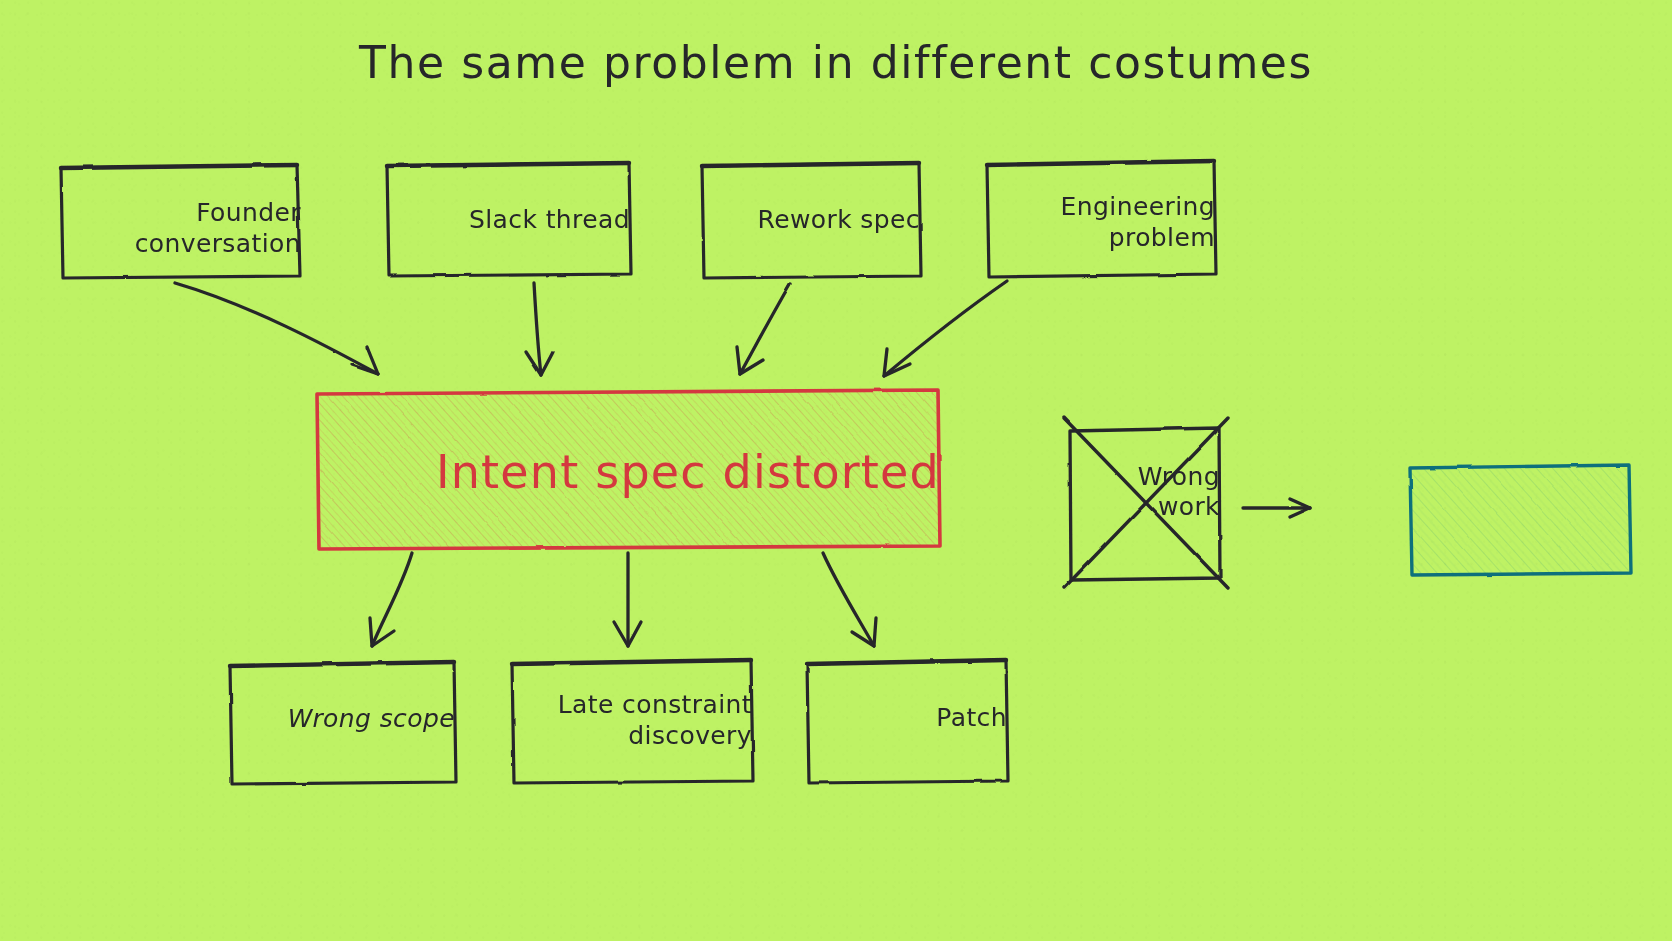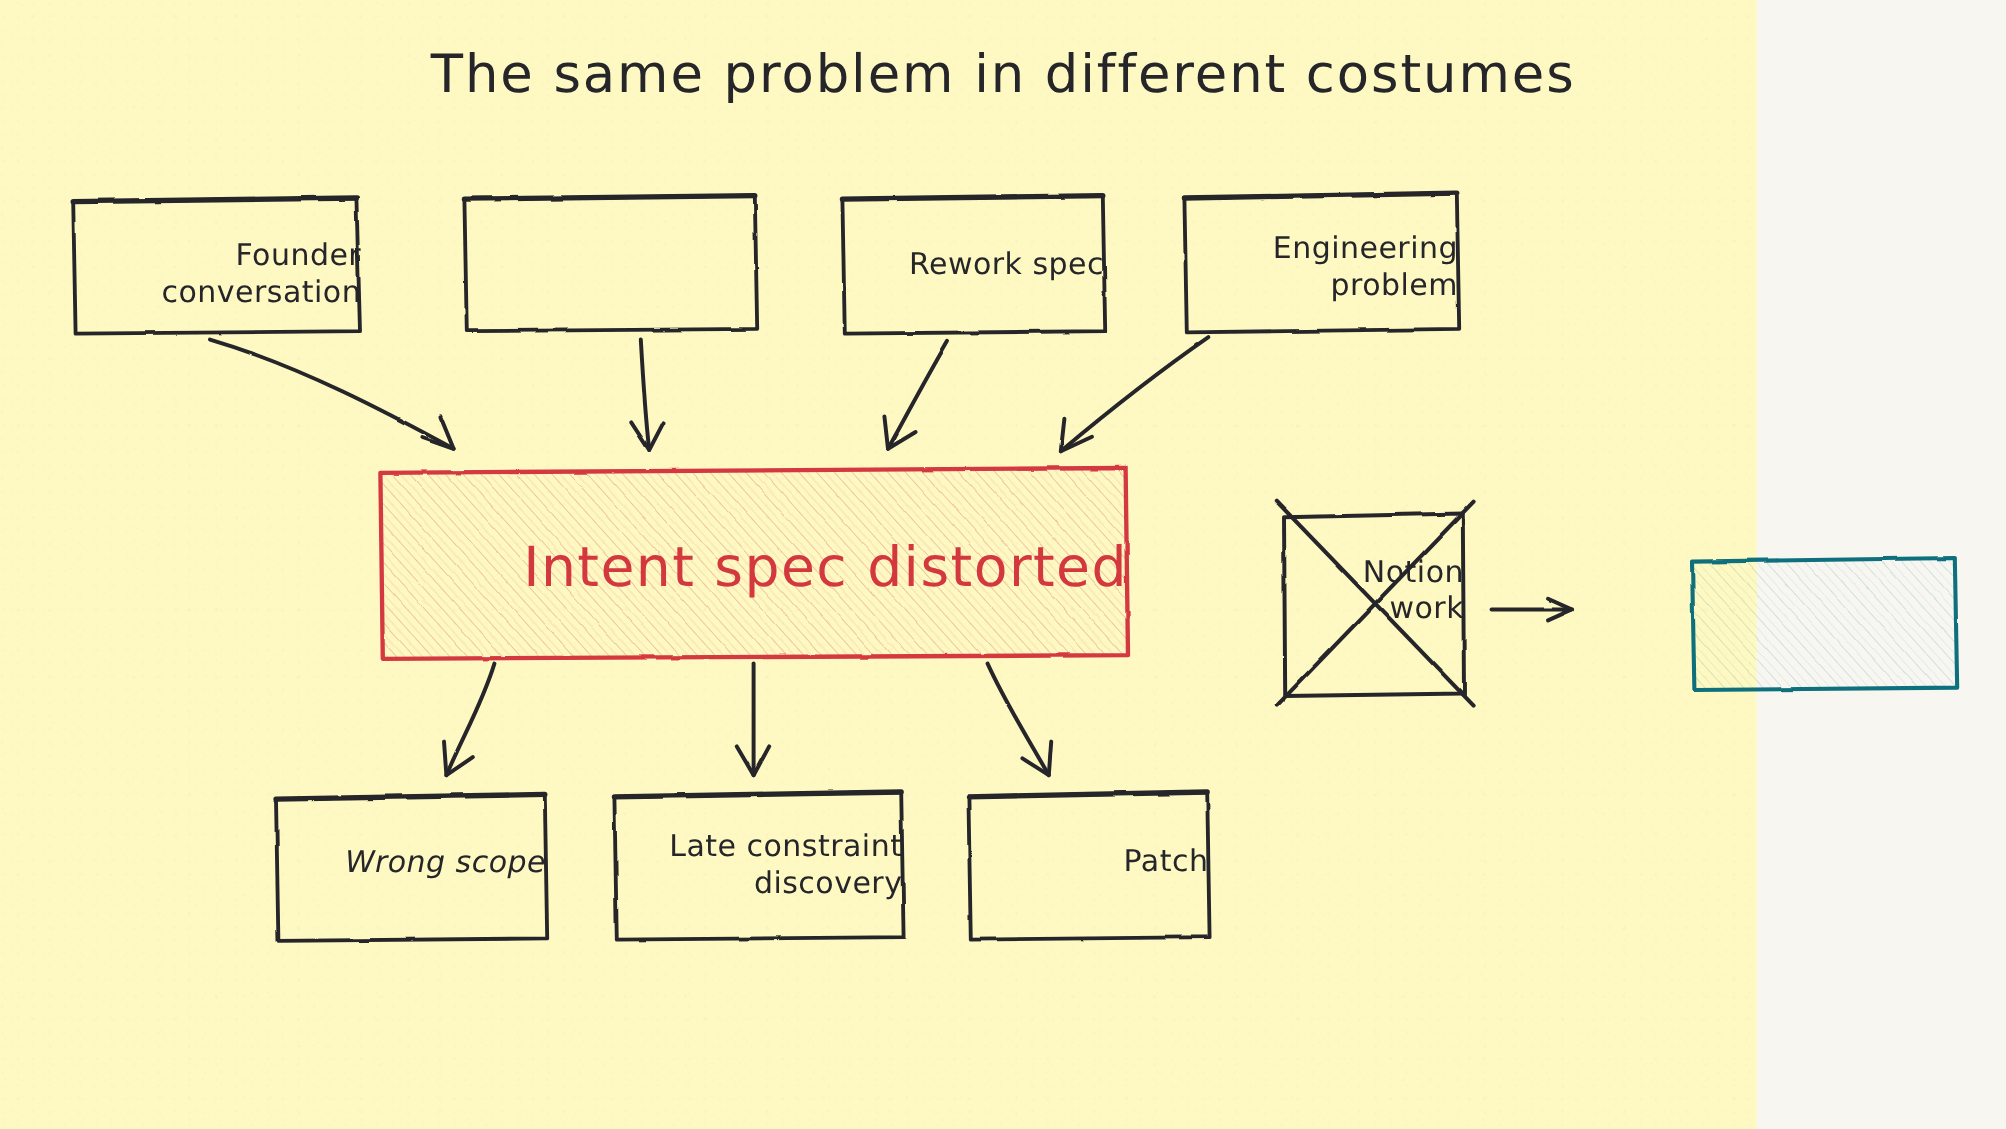--- a/index.html
+++ b/index.html
@@ -8,23 +8,23 @@
     background: #f7f6f1;
   }
   body {
     width: 1672px;
     height: 941px;
     overflow: hidden;
     font-family: "DejaVu Sans", sans-serif;
   }
   #canvas {
     position: relative;
-    width: 1464px;
+    width: 1672px;
     height: 941px;
-    background-color: #fef9c3;
+    background-color: #bef264;
   }
   
   #paper-grain {
     position: absolute;
     inset: 0;
     pointer-events: none;
     opacity: .55;
     background-image:
       radial-gradient(circle at 17% 23%, rgba(0,0,0,.022) 0 1px, transparent 1.6px),
       radial-gradient(circle at 61% 71%, rgba(0,0,0,.018) 0 1px, transparent 1.6px),
@@ -189,28 +189,29 @@
         <path d="M1243,508 L1310,508"></path>
         <path d="M1310,508 L1290,499 M1310,508 L1290,517"></path>
       </g>
     </g>
   </svg>
 
   <div id="title" class="hand-text">The same problem in different costumes</div>
 
   <div class="hand-text box-label" style="left:61px; top:198px; width:240px;">Founder
 conversation</div>
+  <div class="hand-text box-label" style="left:385px; top:205px; width:245px;">Slack thread</div>
   <div class="hand-text box-label" style="left:700px; top:205px; width:220px;">Rework spec</div>
   <div class="hand-text box-label" style="left:985px; top:192px; width:230px;">Engineering
 problem</div>
 
   <div class="hand-text red-label" style="left:315px; top:444px; width:625px;">Intent spec distorted</div>
 
   <div class="hand-text box-label" style="left:228px; top:704px; width:227px;font-style:italic;">Wrong scope</div>
   <div class="hand-text box-label" style="left:510px; top:690px; width:242px;">Late constraint
 discovery</div>
   <div class="hand-text box-label" style="left:805px; top:703px; width:202px;">Patch</div>
 
-  <div class="hand-text box-label" style="left:1068px; top:462px; width:152px; line-height:1.18;">Notion
+  <div class="hand-text box-label" style="left:1068px; top:462px; width:152px; line-height:1.18;">Wrong
 work</div>
 
 
 </div>
 
 </body></html>

